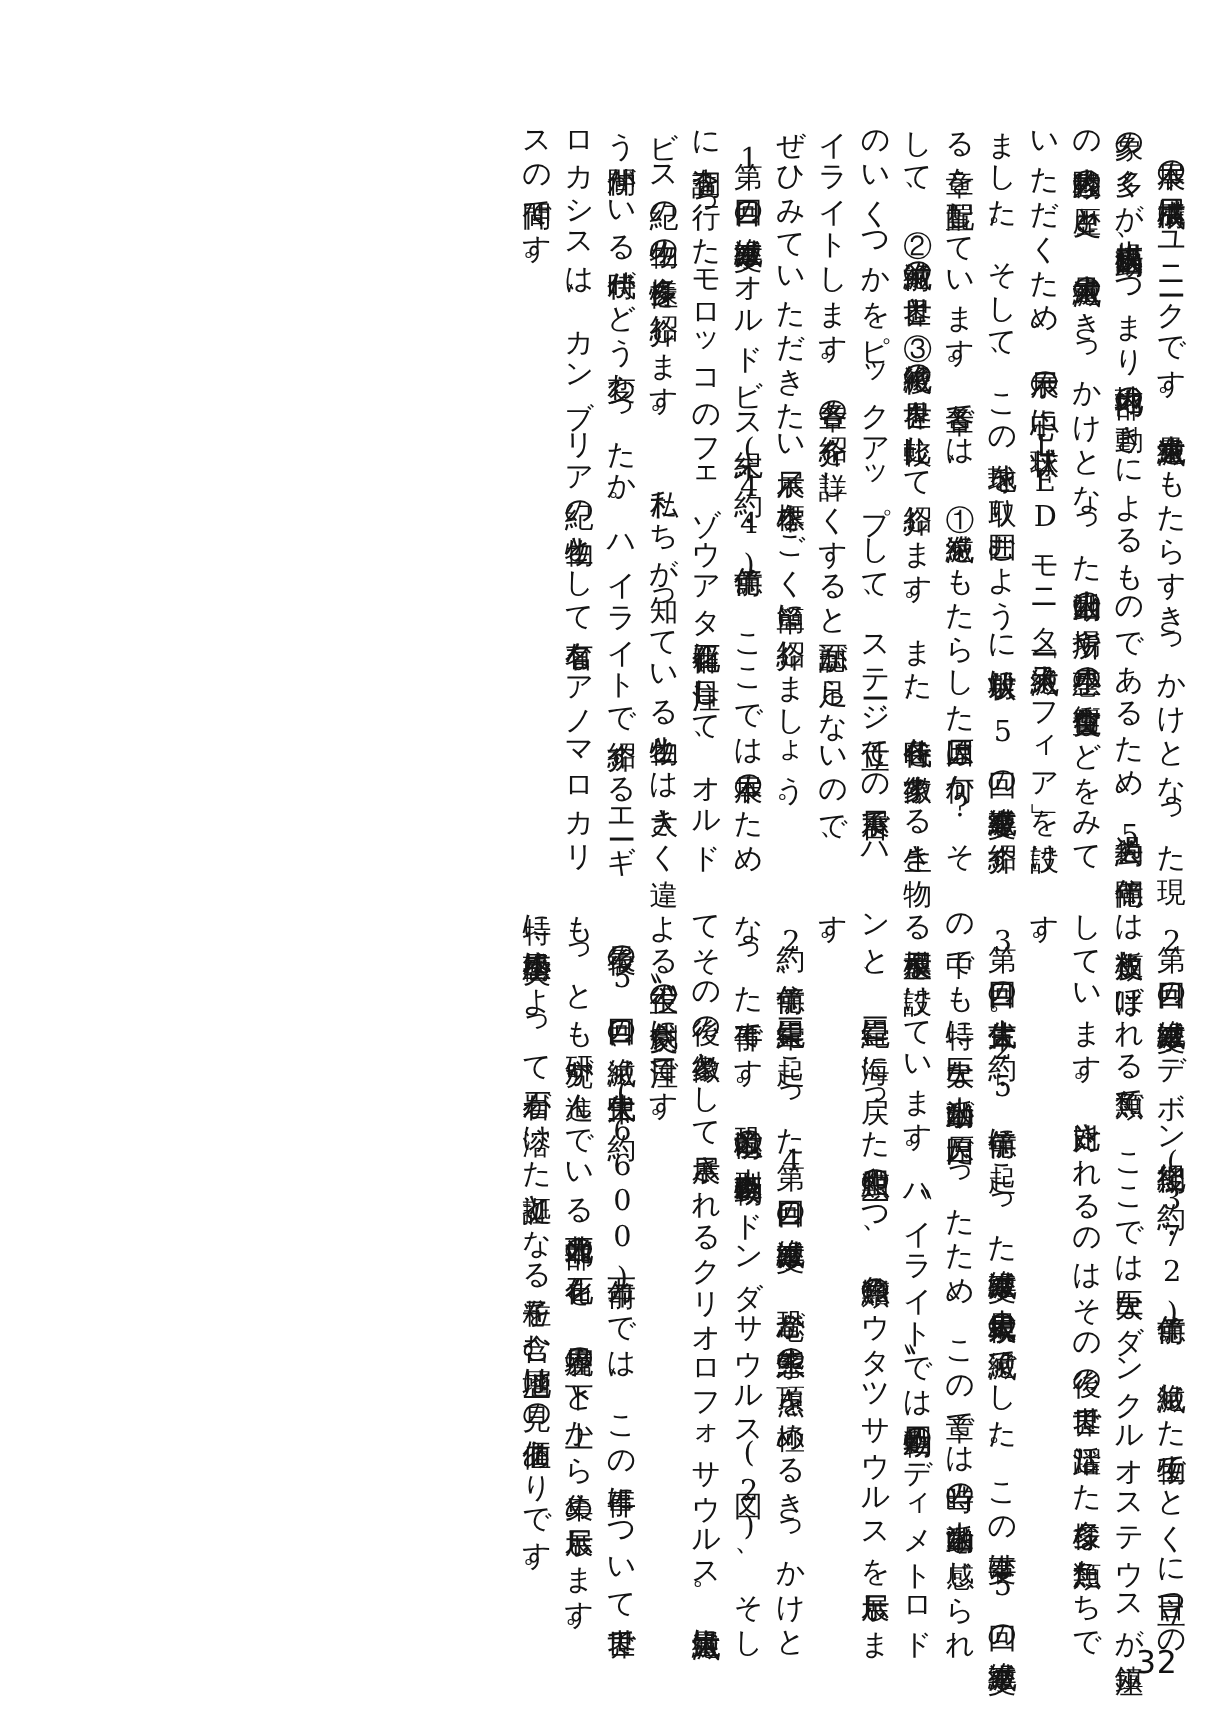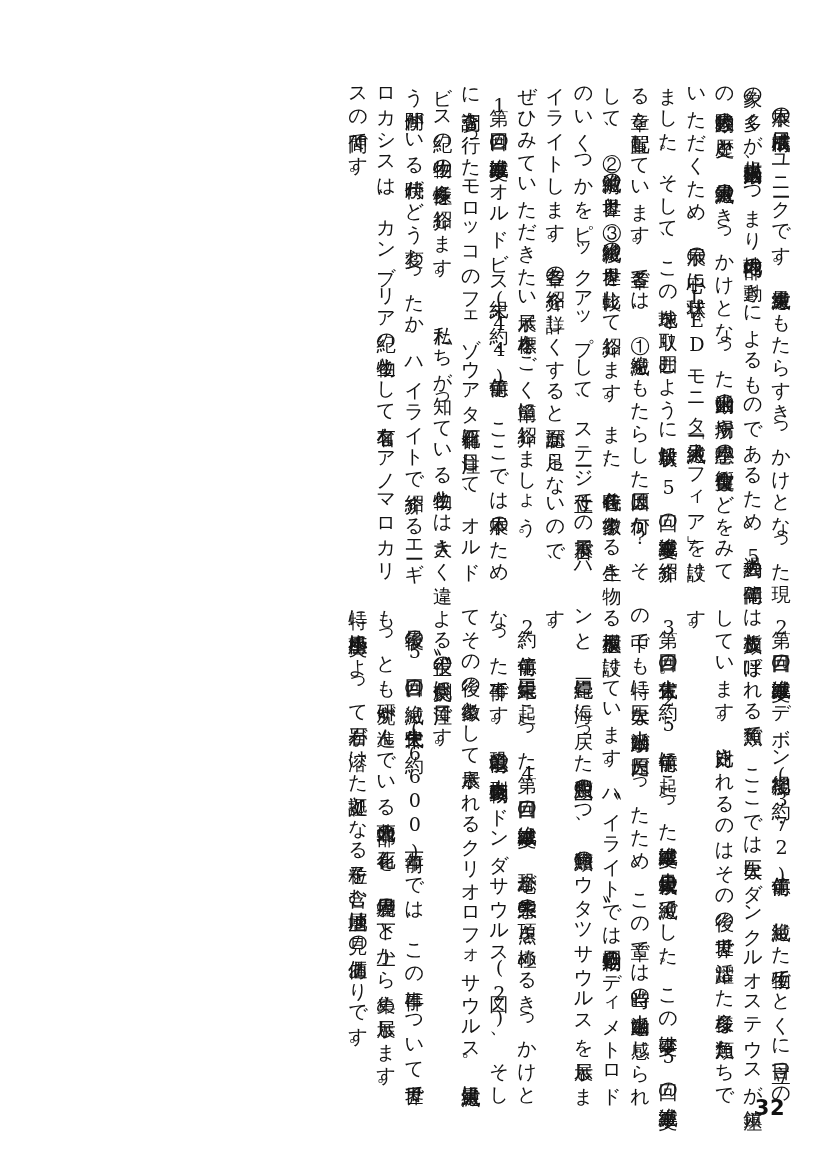--- a/index.html
+++ b/index.html
@@ -59,21 +59,21 @@
     height: 500px;
     width: 740px;
   }
 
   
   .folio {
     position: absolute;
     right: 28px;
     bottom: 36px;
     font-family: "DejaVu Sans", "Liberation Sans", sans-serif;
-    font-weight: 700;
+    font-weight: 400;
     font-size: 21px;
     letter-spacing: 0.5px;
     color: #111111;
   }
 </style>
 </head>
 <body>
 
 <div class="page">
 

